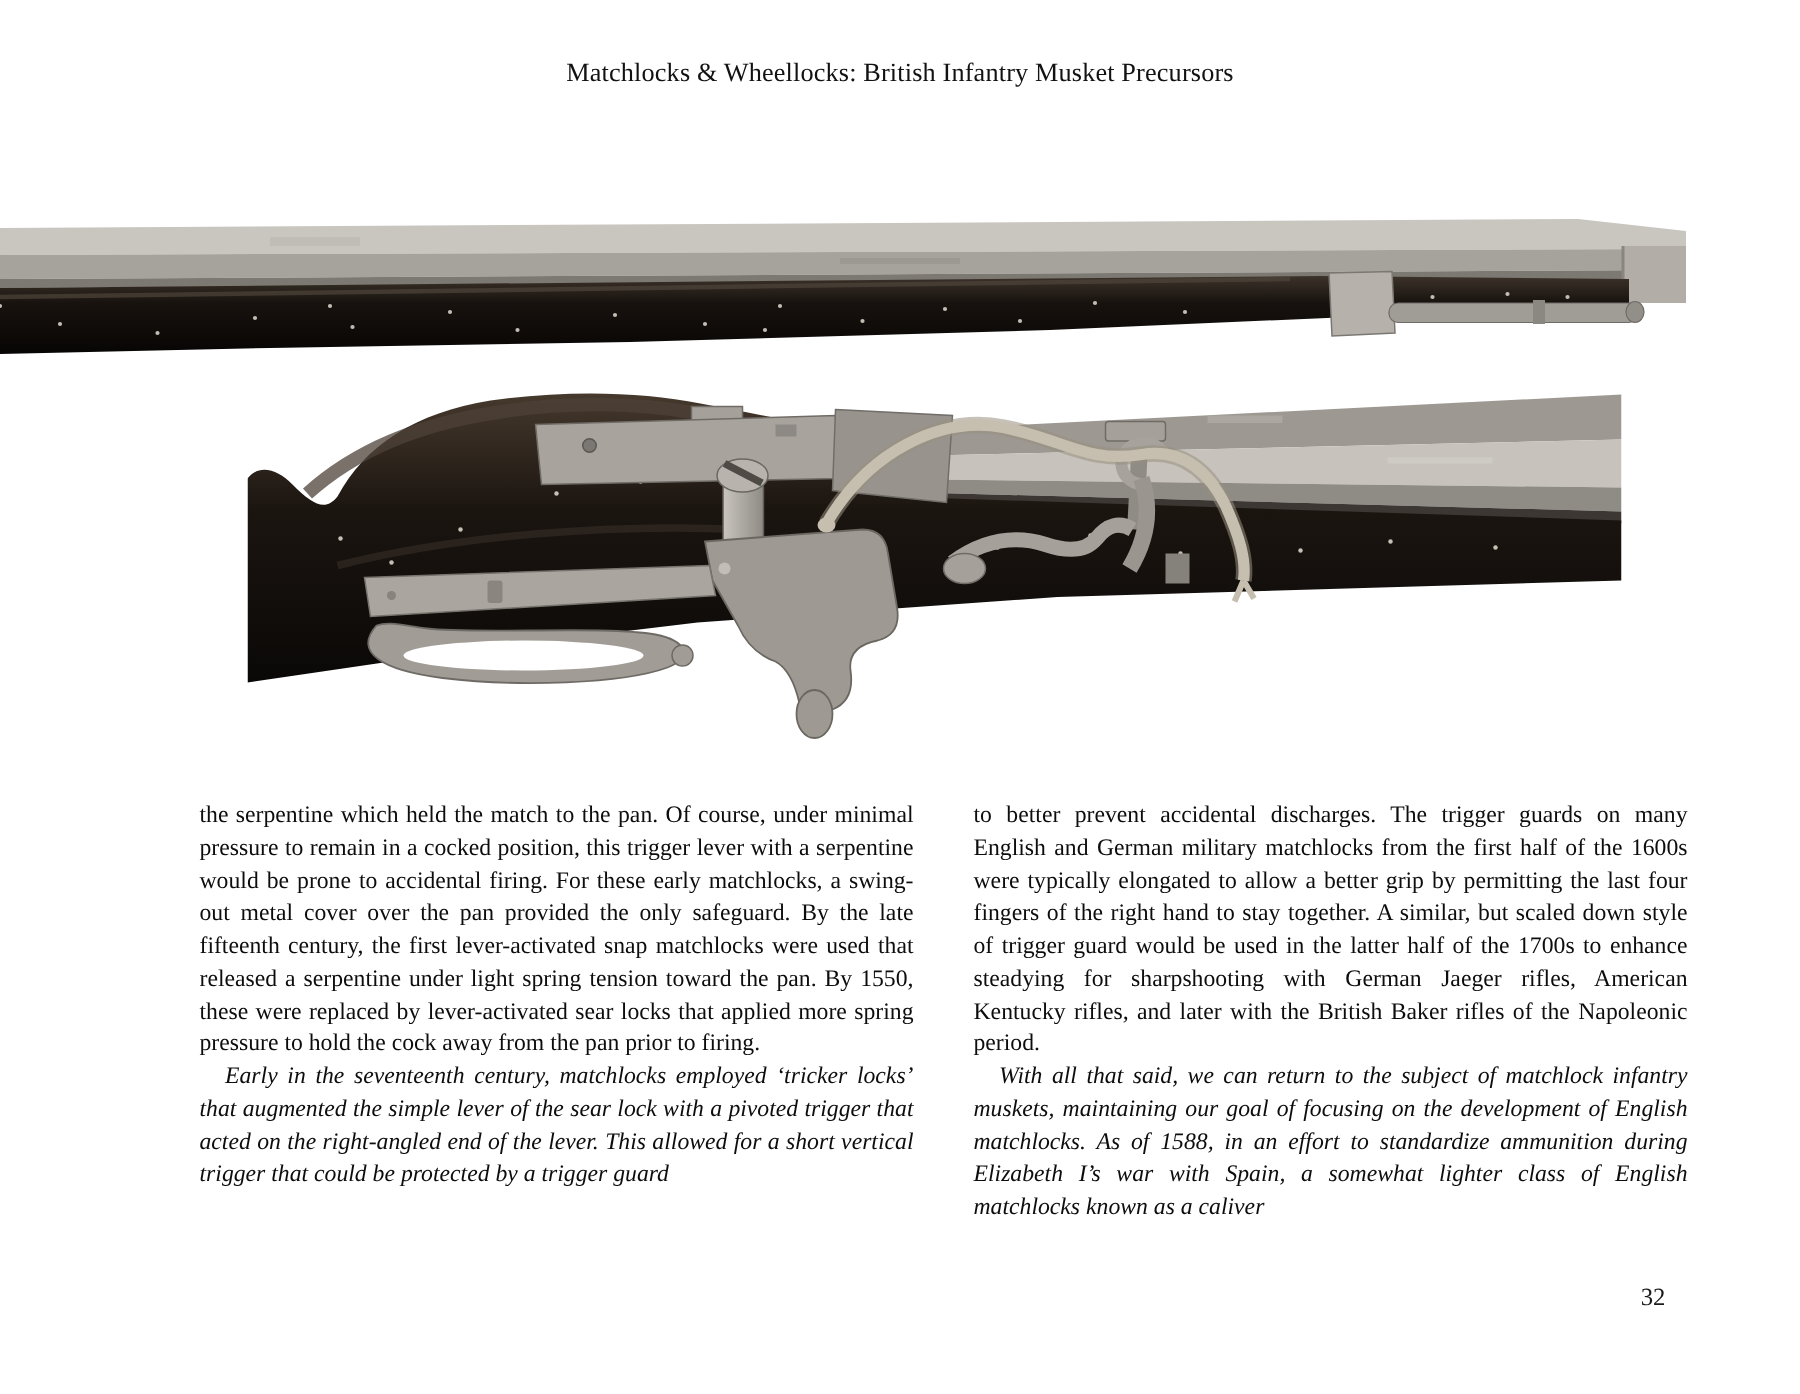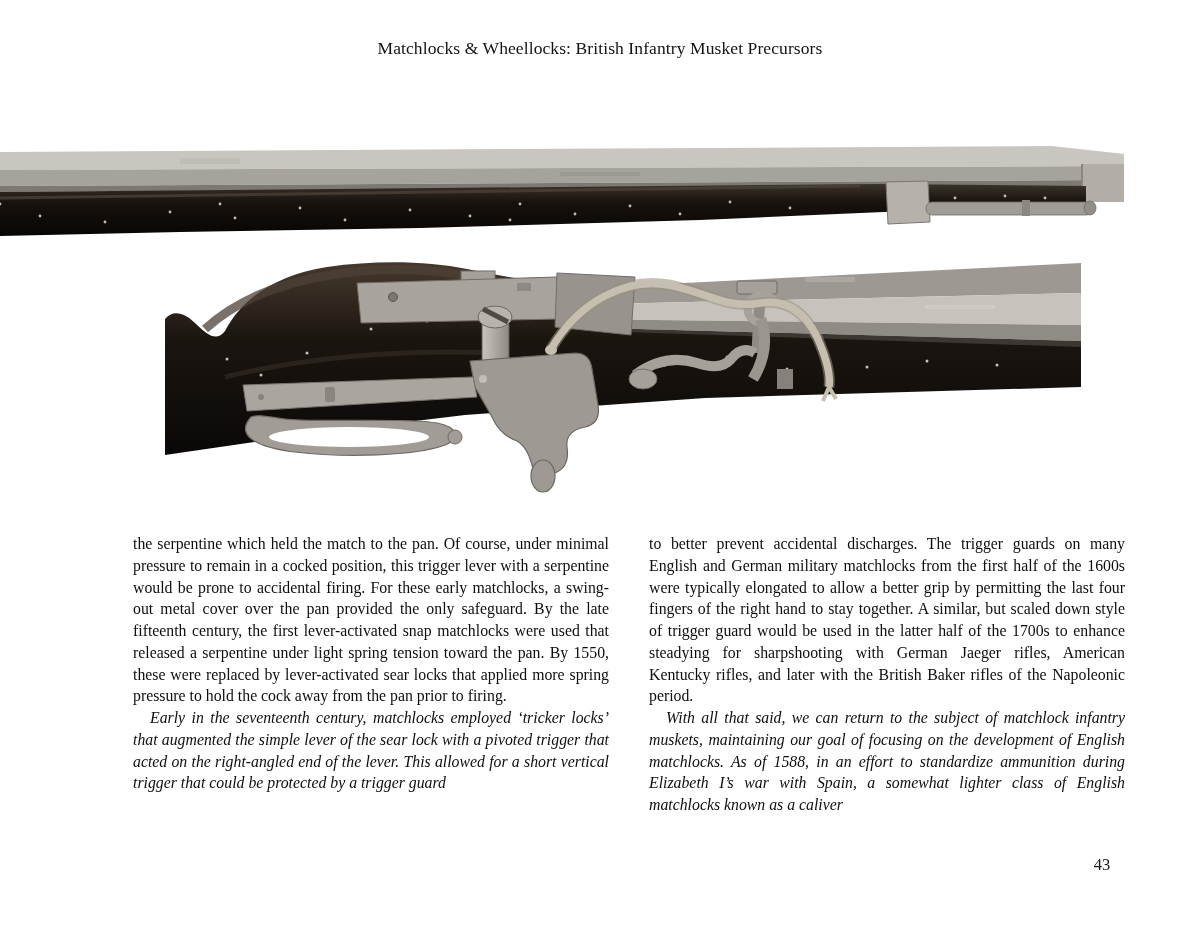--- a/index.html
+++ b/index.html
@@ -208,15 +208,15 @@
     <div class="col">
       <p>the serpentine which held the match to the pan. Of course, under minimal pressure to remain in a cocked position, this trigger lever with a serpentine would be prone to accidental firing. For these early matchlocks, a swing-out metal cover over the pan provided the only safeguard. By the late fifteenth century, the first lever-activated snap matchlocks were used that released a serpentine under light spring tension toward the pan. By 1550, these were replaced by lever-activated sear locks that applied more spring pressure to hold the cock away from the pan prior to firing.</p>
       <p>Early in the seventeenth century, matchlocks employed ‘tricker locks’ that augmented the simple lever of the sear lock with a pivoted trigger that acted on the right-angled end of the lever. This allowed for a short vertical trigger that could be protected by a trigger guard</p>
     </div>
     <div class="col">
       <p>to better prevent accidental discharges. The trigger guards on many English and German military matchlocks from the first half of the 1600s were typically elongated to allow a better grip by permitting the last four fingers of the right hand to stay together. A similar, but scaled down style of trigger guard would be used in the latter half of the 1700s to enhance steadying for sharpshooting with German Jaeger rifles, American Kentucky rifles, and later with the British Baker rifles of the Napoleonic period.</p>
       <p>With all that said, we can return to the subject of matchlock infantry muskets, maintaining our goal of focusing on the development of English matchlocks. As of 1588, in an effort to standardize ammunition during Elizabeth I’s war with Spain, a somewhat lighter class of English matchlocks known as a caliver</p>
     </div>
   </div>
 
-  <div class="page-number">43</div>
+  <div class="page-number">32</div>
 
 </div>
 
 </body></html>

